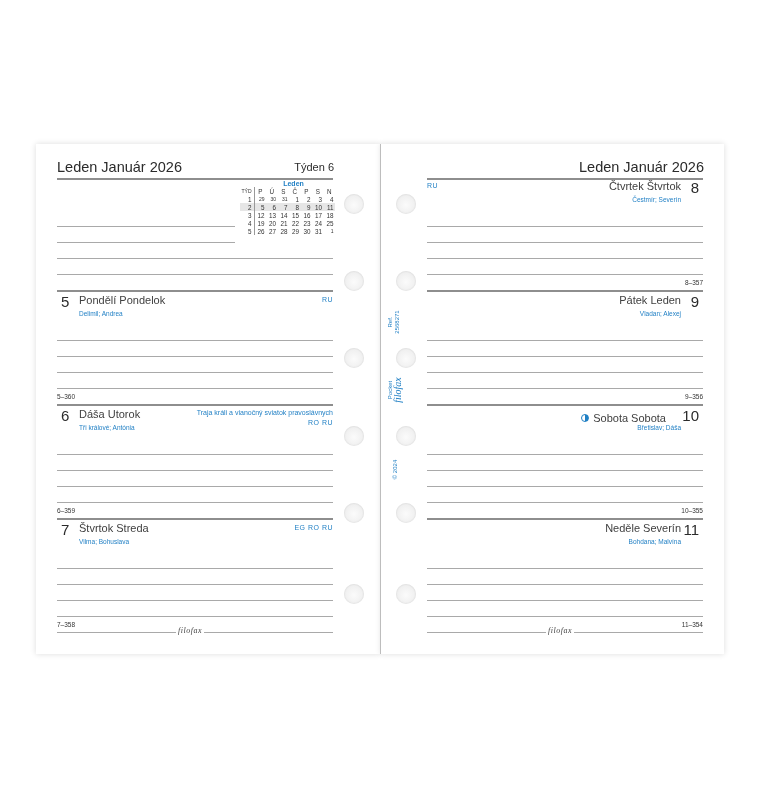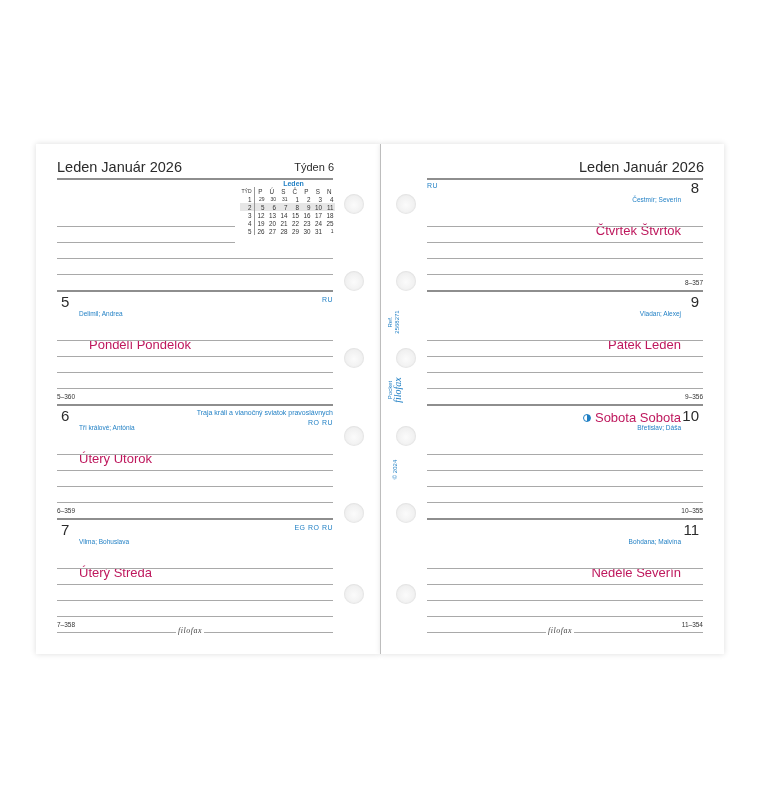--- a/index.html
+++ b/index.html
@@ -22,21 +22,21 @@
     box-shadow: inset 0 0 2px rgba(0,0,0,0.12);
   }
 
   .hline { position: absolute; height: 1px; background: #a9a9a9; }
   .hline.thick { height: 2px; background: #8e8e8e; }
 
   .abs { position: absolute; white-space: nowrap; }
   .month-title { font-size: 14.5px; color: #2b2b2b; }
   .week-label { font-size: 11px; color: #2b2b2b; }
   .day-num { font-size: 15px; color: #2b2b2b; }
-  .day-name { font-size: 13px; color: #be185d; margin-top: 43px; }
+  .day-name { font-size: 11px; color: #404040; }
   .nameday { font-size: 6.5px; color: #1f7fc4; }
   .holiday { font-size: 7px; color: #1f7fc4; }
   .country { font-size: 7px; color: #1f7fc4; letter-spacing: 0.5px; }
   .counter { font-size: 6.5px; color: #333; }
   .brand { font-family: "Liberation Serif", "DejaVu Serif", serif; font-style: italic; font-size: 8px; color: #444; letter-spacing: 0.5px; background: #fff; padding: 0 2px; }
   .brand-blue { font-family: "Liberation Serif", "DejaVu Serif", serif; font-style: italic; font-size: 8px; color: #1f7fc4; }
   .vert { position: absolute; transform: rotate(-90deg); transform-origin: center; color: #1f7fc4; font-size: 6px; white-space: nowrap; text-align: center; line-height: 7px; }
 
   .mini-cal { position: absolute; left: 240px; top: 180px; width: 95px; }
   .mini-cal .cal-title { text-align: center; font-size: 7px; color: #1f7fc4; font-weight: bold; margin-left: 12px; }
@@ -151,48 +151,48 @@
 </div>
 
 <div class="hline" style="left:57px; top:226px; width:178px;"></div>
 <div class="hline" style="left:57px; top:242px; width:178px;"></div>
 <div class="hline" style="left:57px; top:258px; width:276px;"></div>
 <div class="hline" style="left:57px; top:274px; width:276px;"></div>
 <div class="hline thick" style="left:57px; top:290px; width:276px;"></div>
 
 <div>
   <div class="abs day-num" style="left:61px; top:293px;">5</div>
-  <div class="abs day-name" style="left:89px; top:294px;">Pondělí Pondelok</div>
+  <div class="abs day-name" style="left:79px; top:294px;">Pondělí Pondelok</div>
   <div class="abs nameday" style="left:79px; top:310px;">Delimil; Andrea</div>
   <div class="abs country" style="right:427px; top:296px;">RU</div>
   <div class="hline" style="left:57px; top:340px; width:276px;"></div>
   <div class="hline" style="left:57px; top:356px; width:276px;"></div>
   <div class="hline" style="left:57px; top:372px; width:276px;"></div>
   <div class="hline" style="left:57px; top:388px; width:276px;"></div>
   <div class="abs counter" style="left:57px; top:393px;">5–360</div>
 </div>
 <div class="hline thick" style="left:57px; top:404px; width:276px;"></div>
 
 <div>
   <div class="abs day-num" style="left:61px; top:407px;">6</div>
-  <div class="abs day-name" style="left:79px; top:408px;">Úterý Utorok</div>
+  <div class="abs day-name" style="left:79px; top:408px;">Dáša Utorok</div>
   <div class="abs nameday" style="left:79px; top:424px;">Tři králové; Antónia</div>
   <div class="abs holiday" style="right:427px; top:409px;">Traja králi a vianočný sviatok pravoslávnych</div>
   <div class="abs country" style="right:427px; top:419px;">RO RU</div>
   <div class="hline" style="left:57px; top:454px; width:276px;"></div>
   <div class="hline" style="left:57px; top:470px; width:276px;"></div>
   <div class="hline" style="left:57px; top:486px; width:276px;"></div>
   <div class="hline" style="left:57px; top:502px; width:276px;"></div>
   <div class="abs counter" style="left:57px; top:507px;">6–359</div>
 </div>
 <div class="hline thick" style="left:57px; top:518px; width:276px;"></div>
 
 <div>
   <div class="abs day-num" style="left:61px; top:521px;">7</div>
-  <div class="abs day-name" style="left:79px; top:522px;">Úterý Streda</div>
+  <div class="abs day-name" style="left:79px; top:522px;">Štvrtok Streda</div>
   <div class="abs nameday" style="left:79px; top:538px;">Vilma; Bohuslava</div>
   <div class="abs country" style="right:427px; top:524px;">EG RO RU</div>
   <div class="hline" style="left:57px; top:568px; width:276px;"></div>
   <div class="hline" style="left:57px; top:584px; width:276px;"></div>
   <div class="hline" style="left:57px; top:600px; width:276px;"></div>
   <div class="hline" style="left:57px; top:616px; width:276px;"></div>
   <div class="abs counter" style="left:57px; top:621px;">7–358</div>
 </div>
 <div class="hline" style="left:57px; top:632px; width:276px;"></div>
 <div class="abs brand" style="left:176px; top:626px;">filofax</div>
@@ -220,21 +220,21 @@
   <div class="hline" style="left:427px; top:340px; width:276px;"></div>
   <div class="hline" style="left:427px; top:356px; width:276px;"></div>
   <div class="hline" style="left:427px; top:372px; width:276px;"></div>
   <div class="hline" style="left:427px; top:388px; width:276px;"></div>
   <div class="abs counter" style="right:57px; top:393px;">9–356</div>
 </div>
 <div class="hline thick" style="left:427px; top:404px; width:276px;"></div>
 
 <div>
   <div class="abs day-num" style="right:61px; top:407px;">10</div>
-  <div class="abs" style="right:79px; top:408px;">
+  <div class="abs" style="right:94px; top:408px;">
     <span class="moon"></span><span class="day-name">Sobota Sobota</span>
   </div>
   <div class="abs nameday" style="right:79px; top:424px;">Břetislav; Dáša</div>
   <div class="hline" style="left:427px; top:454px; width:276px;"></div>
   <div class="hline" style="left:427px; top:470px; width:276px;"></div>
   <div class="hline" style="left:427px; top:486px; width:276px;"></div>
   <div class="hline" style="left:427px; top:502px; width:276px;"></div>
   <div class="abs counter" style="right:57px; top:507px;">10–355</div>
 </div>
 <div class="hline thick" style="left:427px; top:518px; width:276px;"></div>

